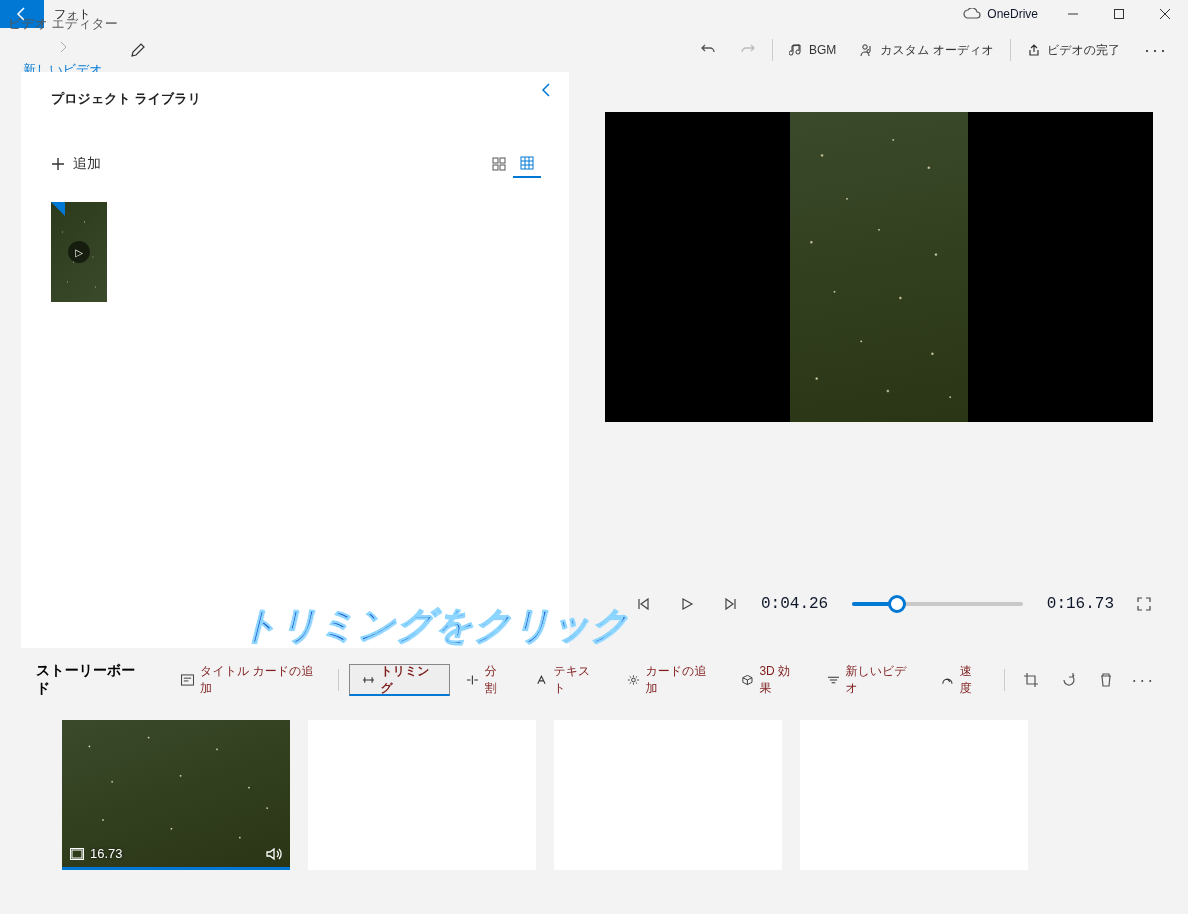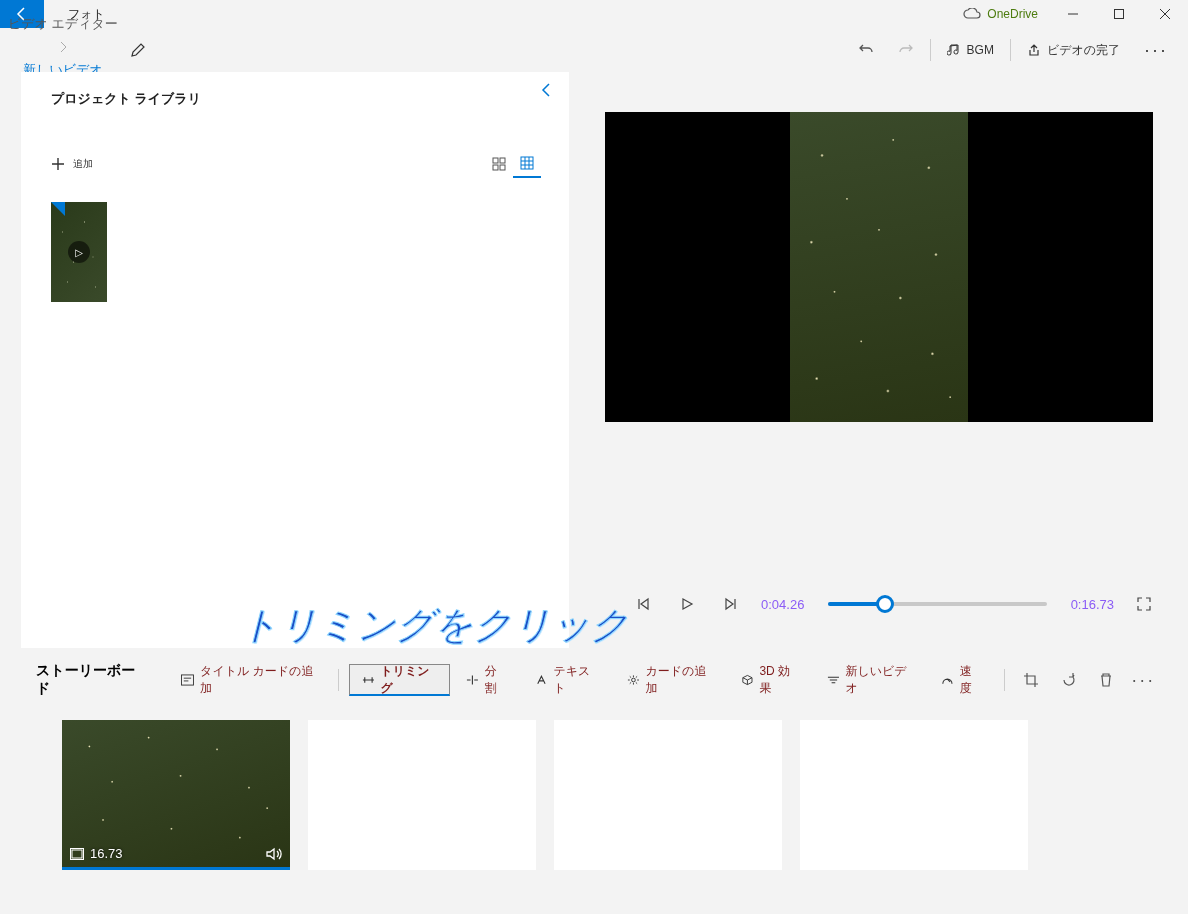--- a/index.html
+++ b/index.html
@@ -1,42 +1,42 @@
 <!DOCTYPE html>
 <html><head>
 <meta charset="utf-8">
 <style>
 * { box-sizing: border-box; margin: 0; padding: 0; font-family: "Yu Gothic UI", "Segoe UI", Meiryo, sans-serif; }
 body { width: 1188px; height: 914px; background: #f3f3f3; overflow: hidden; position: relative; }
 
 
 .titlebar { height: 28px; display: flex; align-items: center; background: #f3f3f3; }
 .back-btn { width: 44px; height: 28px; background: #0078d4; display: flex; align-items: center; justify-content: center; color: #fff; }
-.app-title { margin-left: 24px; font-size: 12px; color: #222; }
+.app-title { margin-left: 10px; font-size: 12px; color: #222; }
 .titlebar-spacer { flex: 1; }
-.onedrive { display: flex; align-items: center; gap: 6px; font-size: 12px; color: #4d7c0f; margin-right: 12px; }
+.onedrive { display: flex; align-items: center; gap: 6px; font-size: 12px; color: #0f172a; margin-right: 12px; }
 .win-btn { width: 46px; height: 28px; display: flex; align-items: center; justify-content: center; color: #333; }
 
 
 .cmdbar { height: 44px; display: flex; align-items: center; padding: 0 8px; background: #f3f3f3; }
 .breadcrumb { display: flex; align-items: center; gap: 8px; font-size: 13px; color: #555; flex-direction: column; }
 .breadcrumb .current { color: #0078d4; border-bottom: 2px solid #be185d; padding-bottom: 4px; }
 .pencil { margin-left: 12px; color: #333; }
 .cmdbar-spacer { flex: 1; }
 .cmd-item { display: flex; align-items: center; gap: 6px; padding: 0 12px; font-size: 12px; color: #333; height: 32px; }
 .cmd-sep { width: 1px; height: 22px; background: #ccc; margin: 0 4px; }
 .cmd-more { padding: 0 12px; font-size: 18px; letter-spacing: 2px; color: #333; }
 
 
 .main { display: flex; height: 576px; padding-left: 21px; }
 .library { width: 548px; background: #fff; padding: 18px 28px 8px 30px; position: relative; }
 .lib-title { font-size: 13px; font-weight: 600; color: #222; }
 .lib-collapse { position: absolute; top: 10px; right: 18px; color: #0078d4; font-size: 16px; }
 .lib-tools { display: flex; align-items: center; margin-top: 42px; }
-.add-btn { display: flex; align-items: center; gap: 8px; font-size: 10px; color: #333; }
+.add-btn { display: flex; align-items: center; gap: 8px; font-size: 14px; color: #333; }
 .lib-tools-spacer { flex: 1; }
 .view-btn { width: 28px; height: 28px; display: flex; align-items: center; justify-content: center; color: #555; }
 .view-btn.active { border-bottom: 2px solid #0078d4; color: #0078d4; }
 .lib-thumbs { margin-top: 24px; }
 .lib-thumb { width: 56px; height: 100px; position: relative; background: linear-gradient(135deg,#2a3a1a,#3a4a2a); }
 .lib-thumb::before { content:""; position:absolute; top:0; left:0; border-style:solid; border-width: 0 14px 14px 0; border-color: transparent #0078d4 transparent transparent; }
 .lib-thumb .lights { position:absolute; inset:0; background:
   radial-gradient(circle 2px at 20% 30%, #ffd, transparent 40%),
   radial-gradient(circle 2px at 60% 20%, #ffd, transparent 40%),
   radial-gradient(circle 2px at 40% 60%, #ffd, transparent 40%),
@@ -61,27 +61,27 @@
   radial-gradient(circle 4px at 62% 60%, #fff6c8, transparent 45%),
   radial-gradient(circle 3px at 40% 74%, #fff6c8, transparent 45%),
   radial-gradient(circle 4px at 80% 78%, #fff6c8, transparent 45%),
   radial-gradient(circle 4px at 15% 86%, #fff6c8, transparent 45%),
   radial-gradient(circle 4px at 55% 90%, #fff6c8, transparent 45%),
   radial-gradient(circle 3px at 90% 92%, #fff6c8, transparent 45%);
 }
 
 .transport { position:absolute; bottom: 30px; left:0; right:0; display: flex; align-items: center; padding: 0 30px 0 60px; gap: 16px; }
 .t-btn { width: 28px; height: 28px; display:flex; align-items:center; justify-content:center; color:#444; }
-.t-time { font-size: 13px; color: #8b5cf6; }
+.t-time { font-size: 16px; color: #0f172a; font-family: Liberation Mono, monospace; }
 .t-track { flex:1; height: 4px; background:#c8c8c8; border-radius:2px; position:relative; margin: 0 8px; }
 .t-fill { position:absolute; top:0; left:0; height:100%; width:26%; background:#0078d4; border-radius:2px; }
 .t-thumb { position:absolute; top:50%; left:26%; transform:translate(-50%,-50%); width:18px; height:18px; border-radius:50%; background:#fff; border:3px solid #0078d4; }
 
 
-.annotation { position:absolute; top: 600px; left: 240px; font-size: 38px; font-weight: 400; font-style: italic; color:#1a4fc7; -webkit-text-stroke: 1px #8cd6ff; text-shadow: 1px 1px 0 #cfeaff; z-index: 50; }
+.annotation { position:absolute; top: 600px; left: 240px; font-size: 38px; font-weight: 700; font-style: italic; color:#1a4fc7; -webkit-text-stroke: 1px #8cd6ff; text-shadow: 1px 1px 0 #cfeaff; z-index: 50; }
 
 
 .storyboard-bar { position:absolute; top:656px; left:8px; right:0; height: 48px; display: flex; align-items: center; padding: 0 28px; background:#f3f3f3; gap: 4px; }
 .sb-title { font-size: 14px; font-weight: 600; margin-right: 24px; }
 .sb-btn { display: flex; align-items:center; gap:6px; padding: 0 12px; height: 32px; font-size: 12px; color:#7f1d1d; }
 .sb-btn.selected { border:1px solid #888; background:#eee; border-bottom: 2px solid #0078d4; font-weight: bold; }
 .sb-sep { width:1px; height:22px; background:#ccc; margin:0 6px; }
 .sb-icon-btn { width:36px; height:32px; display:flex; align-items:center; justify-content:center; color:#555; }
 
 
@@ -164,20 +164,27 @@
         <path d="M11 3l3 3-3 3M14 6H6a4 4 0 00-4 4" fill="none" stroke="#555" stroke-width="1.3"></path>
       </svg>
     </div>
   <div class="cmd-sep"></div>
   <div class="cmd-item">
     <svg width="14" height="14" viewBox="0 0 14 14">
         <path d="M4 2v8a2 2 0 11-1-1.7V3l8-1v7a2 2 0 11-1-1.7V2L4 2z" fill="none" stroke="#333"></path>
       </svg>
     <span>BGM</span>
   </div>
+  <div class="cmd-item">
+    <svg width="14" height="14" viewBox="0 0 14 14">
+        <circle cx="5" cy="4" r="2.2" fill="none" stroke="#333"></circle>
+        <path d="M1 13c0-3 2-4 4-4s4 1 4 4M10 3v5a1.5 1.5 0 11-1-1.3" fill="none" stroke="#333"></path>
+      </svg>
+    <span>カスタム オーディオ</span>
+  </div>
   <div class="cmd-sep"></div>
   <div class="cmd-item">
     <svg width="14" height="14" viewBox="0 0 14 14">
         <path d="M3 7v5h8V7M7 2v7M4 5l3-3 3 3" fill="none" stroke="#333" stroke-width="1.2"></path>
       </svg>
     <span>ビデオの完了</span>
   </div>
   <div class="cmd-more">···</div>
 </div>
 

